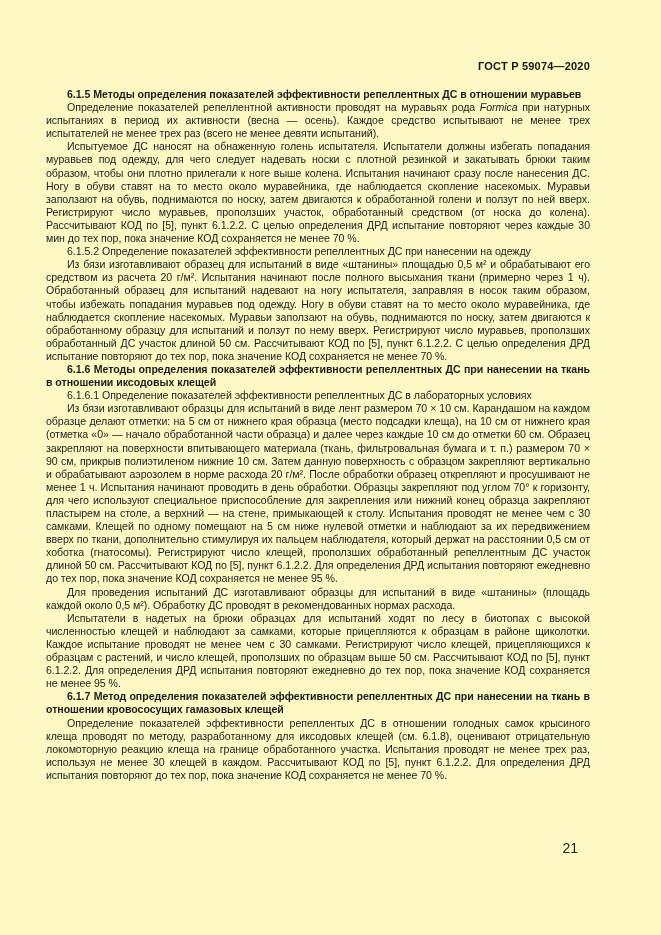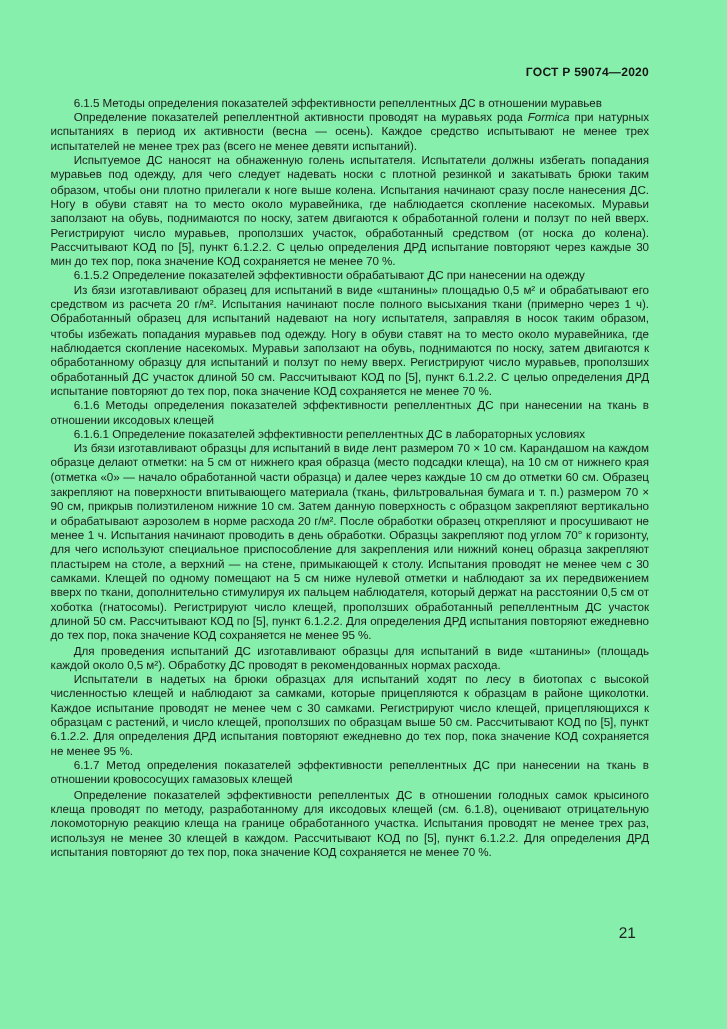--- a/index.html
+++ b/index.html
@@ -4,21 +4,21 @@
 <style>
   html, body {
     margin: 0;
     padding: 0;
     background: #ffffff;
   }
   .page {
     position: relative;
     width: 661px;
     height: 935px;
-    background: #86efac;
+    background: #fef9c3;
     overflow: hidden;
     font-family: "Liberation Sans", sans-serif;
     color: #1a1a1a;
   }
   .doc-header {
     position: absolute;
     top: 60px;
     left: 46px;
     width: 544px;
     text-align: right;
@@ -39,21 +39,21 @@
     font-size: 10.6px;
     line-height: 13.1px;
     text-indent: 21px;
     text-align: justify;
     letter-spacing: -0.05px;
     color: #1c1c1c;
     -webkit-hyphens: auto;
     hyphens: auto;
   }
   .para.bold {
-    font-weight: normal;
+    font-weight: bold;
   }
   .species {
     font-style: italic;
   }
   .page-number {
     position: absolute;
     top: 840px;
     left: 46px;
     width: 532px;
     text-align: right;
@@ -70,21 +70,21 @@
 
   <div class="content">
 
     <p class="para bold">6.1.5 Методы определения показателей эффективности репеллентных ДС в отношении муравьев</p>
 
     <p class="para"><span>Определение показателей репеллентной активности проводят на муравьях рода </span><span class="species">Formica</span><span> при натурных испытаниях в период их активности (весна — осень). Каждое средство испытывают не менее трех испытателей не менее трех раз (всего не менее девяти испытаний).</span></p>
 
 
     <p class="para">Испытуемое ДС наносят на обнаженную голень испытателя. Испытатели должны избегать попадания муравьев под одежду, для чего следует надевать носки с плотной резинкой и закатывать брюки таким образом, чтобы они плотно прилегали к ноге выше колена. Испытания начинают сразу после нанесения ДС. Ногу в обуви ставят на то место около муравейника, где наблюдается скопление насекомых. Муравьи заползают на обувь, поднимаются по носку, затем двигаются к обработанной голени и ползут по ней вверх. Регистрируют число муравьев, проползших участок, обработанный средством (от носка до колена). Рассчитывают КОД по [5], пункт 6.1.2.2. С целью определения ДРД испытание повторяют через каждые 30 мин до тех пор, пока значение КОД сохраняется не менее 70 %.</p>
 
-    <p class="para">6.1.5.2 Определение показателей эффективности обрабатывают ДС при нанесении на одежду</p>
+    <p class="para">6.1.5.2 Определение показателей эффективности репеллентных ДС при нанесении на одежду</p>
 
     <p class="para">Из бязи изготавливают образец для испытаний в виде «штанины» площадью 0,5 м² и обрабатывают его средством из расчета 20 г/м². Испытания начинают после полного высыхания ткани (примерно через 1 ч). Обработанный образец для испытаний надевают на ногу испытателя, заправляя в носок таким образом, чтобы избежать попадания муравьев под одежду. Ногу в обуви ставят на то место около муравейника, где наблюдается скопление насекомых. Муравьи заползают на обувь, поднимаются по носку, затем двигаются к обработанному образцу для испытаний и ползут по нему вверх. Регистрируют число муравьев, проползших обработанный ДС участок длиной 50 см. Рассчитывают КОД по [5], пункт 6.1.2.2. С целью определения ДРД испытание повторяют до тех пор, пока значение КОД сохраняется не менее 70 %.</p>
 
     <p class="para bold">6.1.6 Методы определения показателей эффективности репеллентных ДС при нанесении на ткань в отношении иксодовых клещей</p>
 
     <p class="para">6.1.6.1 Определение показателей эффективности репеллентных ДС в лабораторных условиях</p>
 
     <p class="para">Из бязи изготавливают образцы для испытаний в виде лент размером 70 × 10 см. Карандашом на каждом образце делают отметки: на 5 см от нижнего края образца (место подсадки клеща), на 10 см от нижнего края (отметка «0» — начало обработанной части образца) и далее через каждые 10 см до отметки 60 см. Образец закрепляют на поверхности впитывающего материала (ткань, фильтровальная бумага и т. п.) размером 70 × 90 см, прикрыв полиэтиленом нижние 10 см. Затем данную поверхность с образцом закрепляют вертикально и обрабатывают аэрозолем в норме расхода 20 г/м². После обработки образец открепляют и просушивают не менее 1 ч. Испытания начинают проводить в день обработки. Образцы закрепляют под углом 70° к горизонту, для чего используют специальное приспособление для закрепления или нижний конец образца закрепляют пластырем на столе, а верхний — на стене, примыкающей к столу. Испытания проводят не менее чем с 30 самками. Клещей по одному помещают на 5 см ниже нулевой отметки и наблюдают за их передвижением вверх по ткани, дополнительно стимулируя их пальцем наблюдателя, который держат на расстоянии 0,5 см от хоботка (гнатосомы). Регистрируют число клещей, проползших обработанный репеллентным ДС участок длиной 50 см. Рассчитывают КОД по [5], пункт 6.1.2.2. Для определения ДРД испытания повторяют ежедневно до тех пор, пока значение КОД сохраняется не менее 95 %.</p>
 
 

